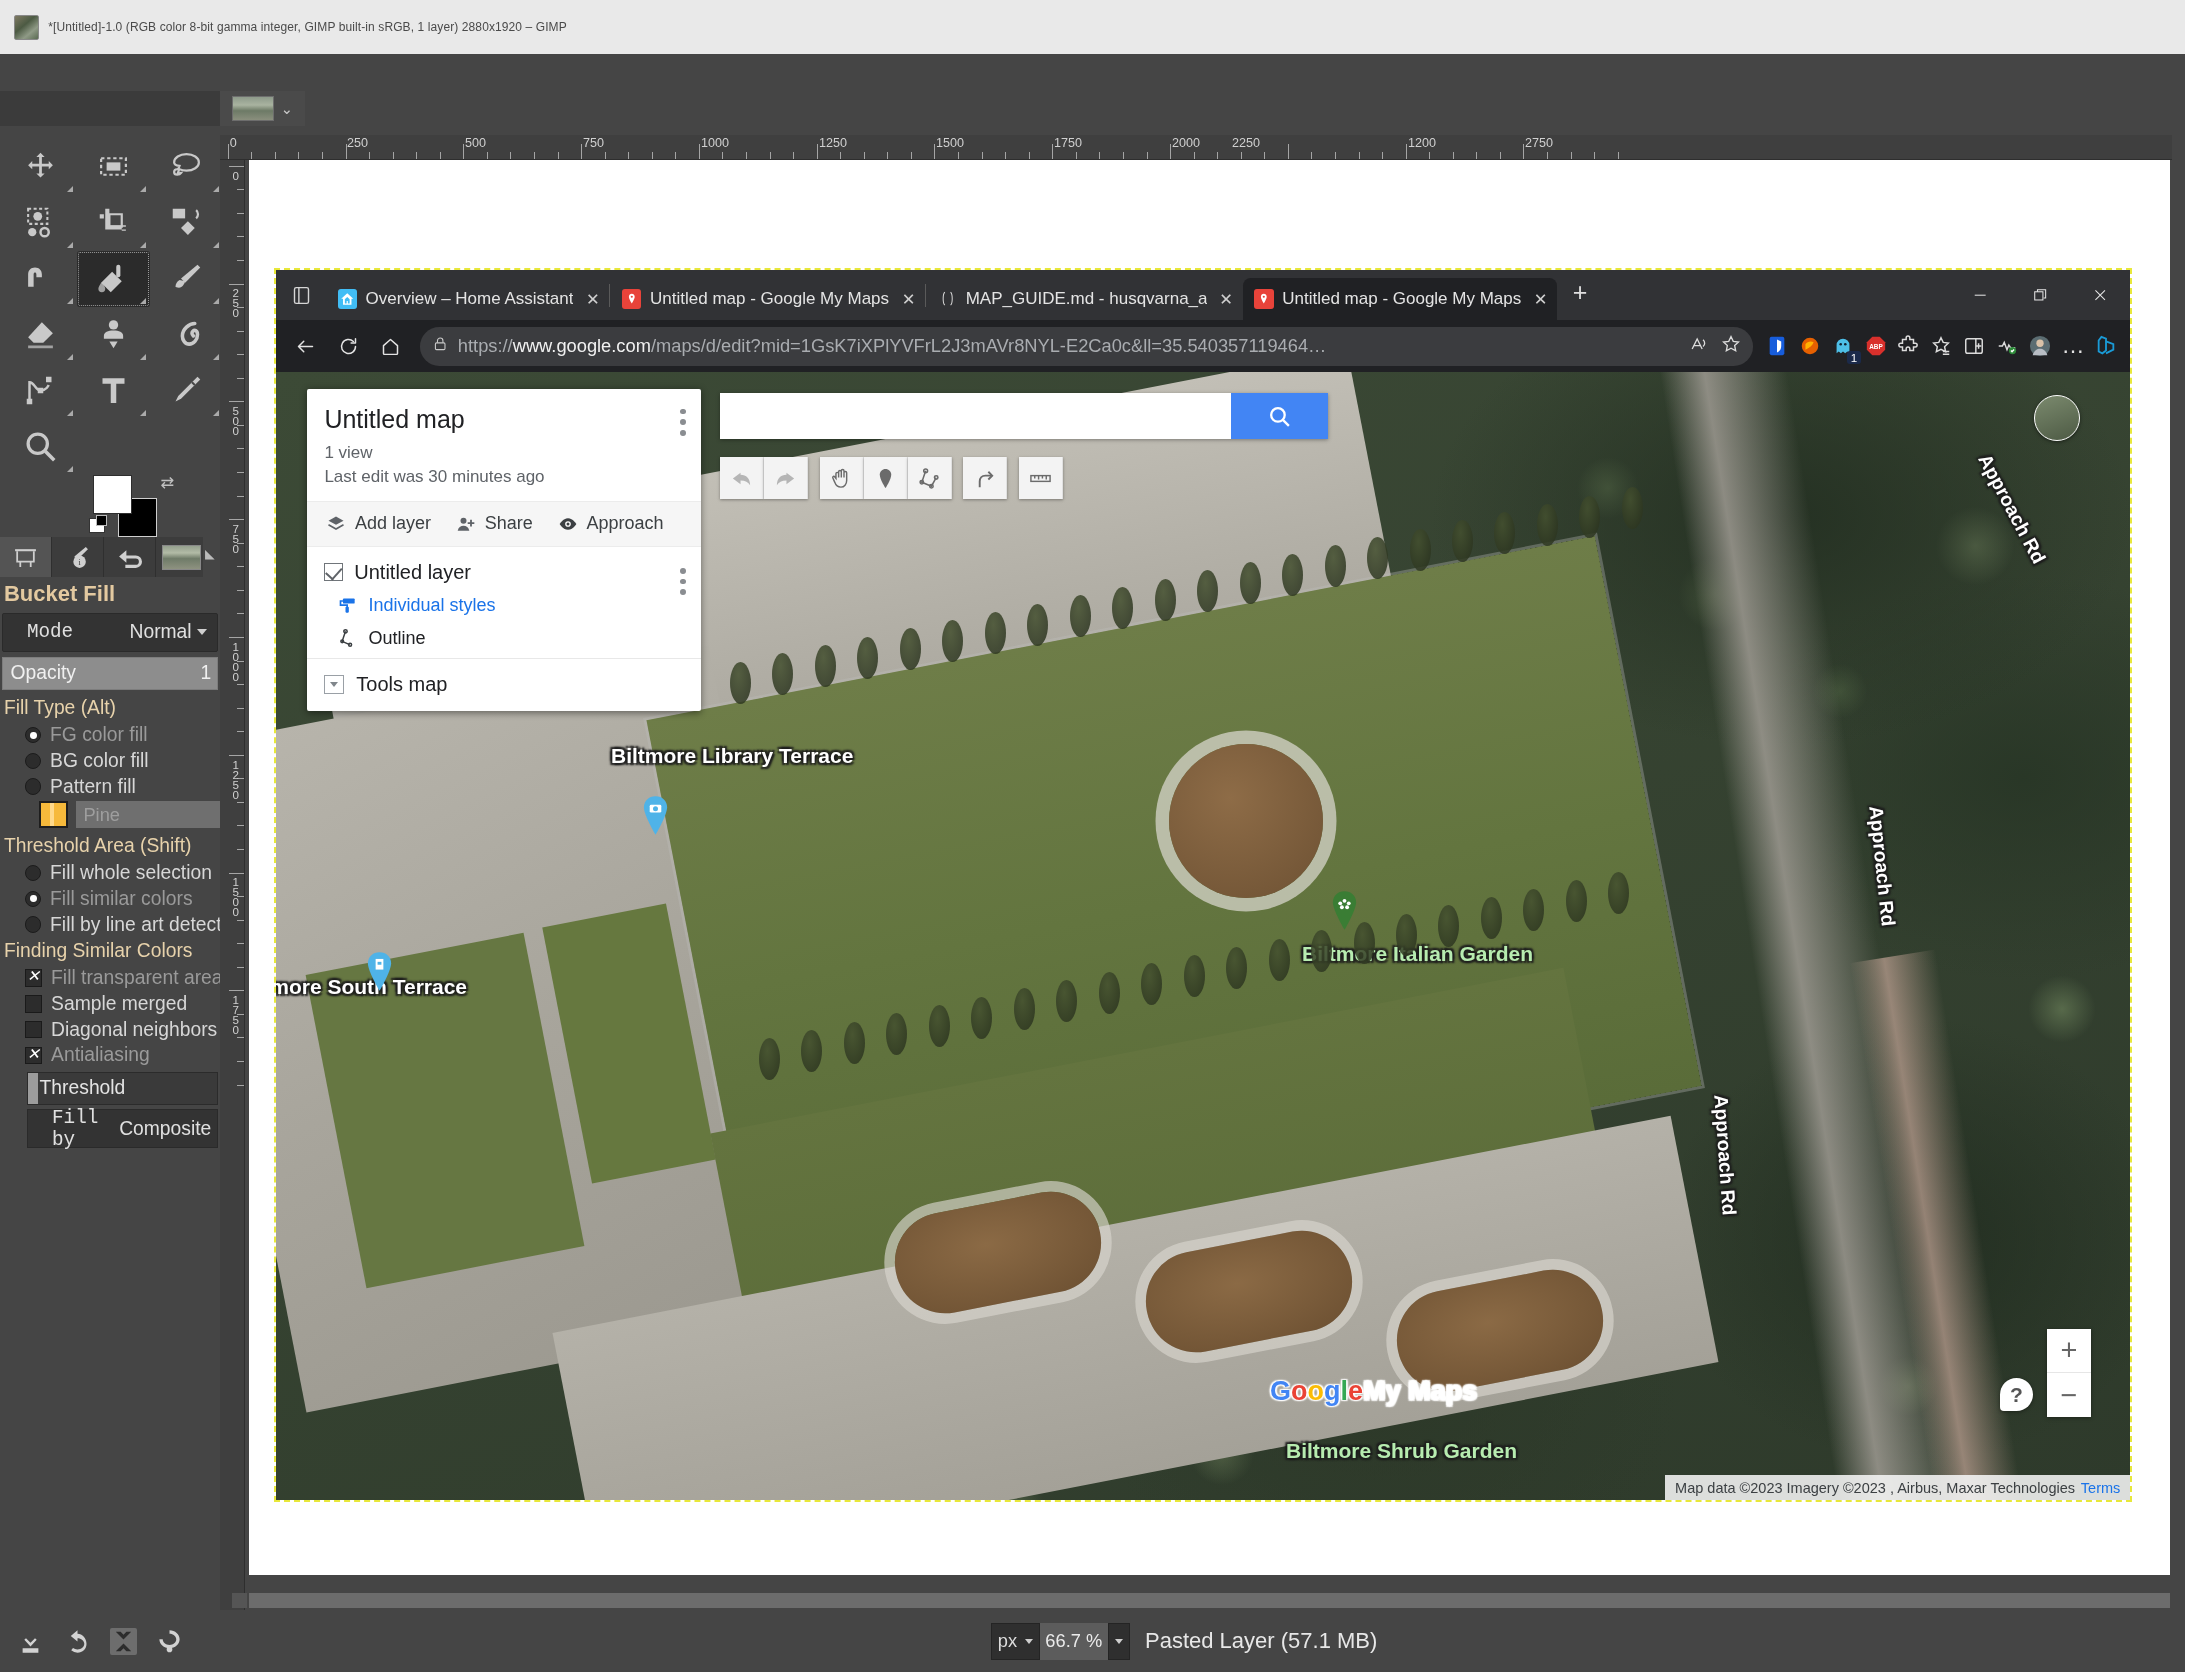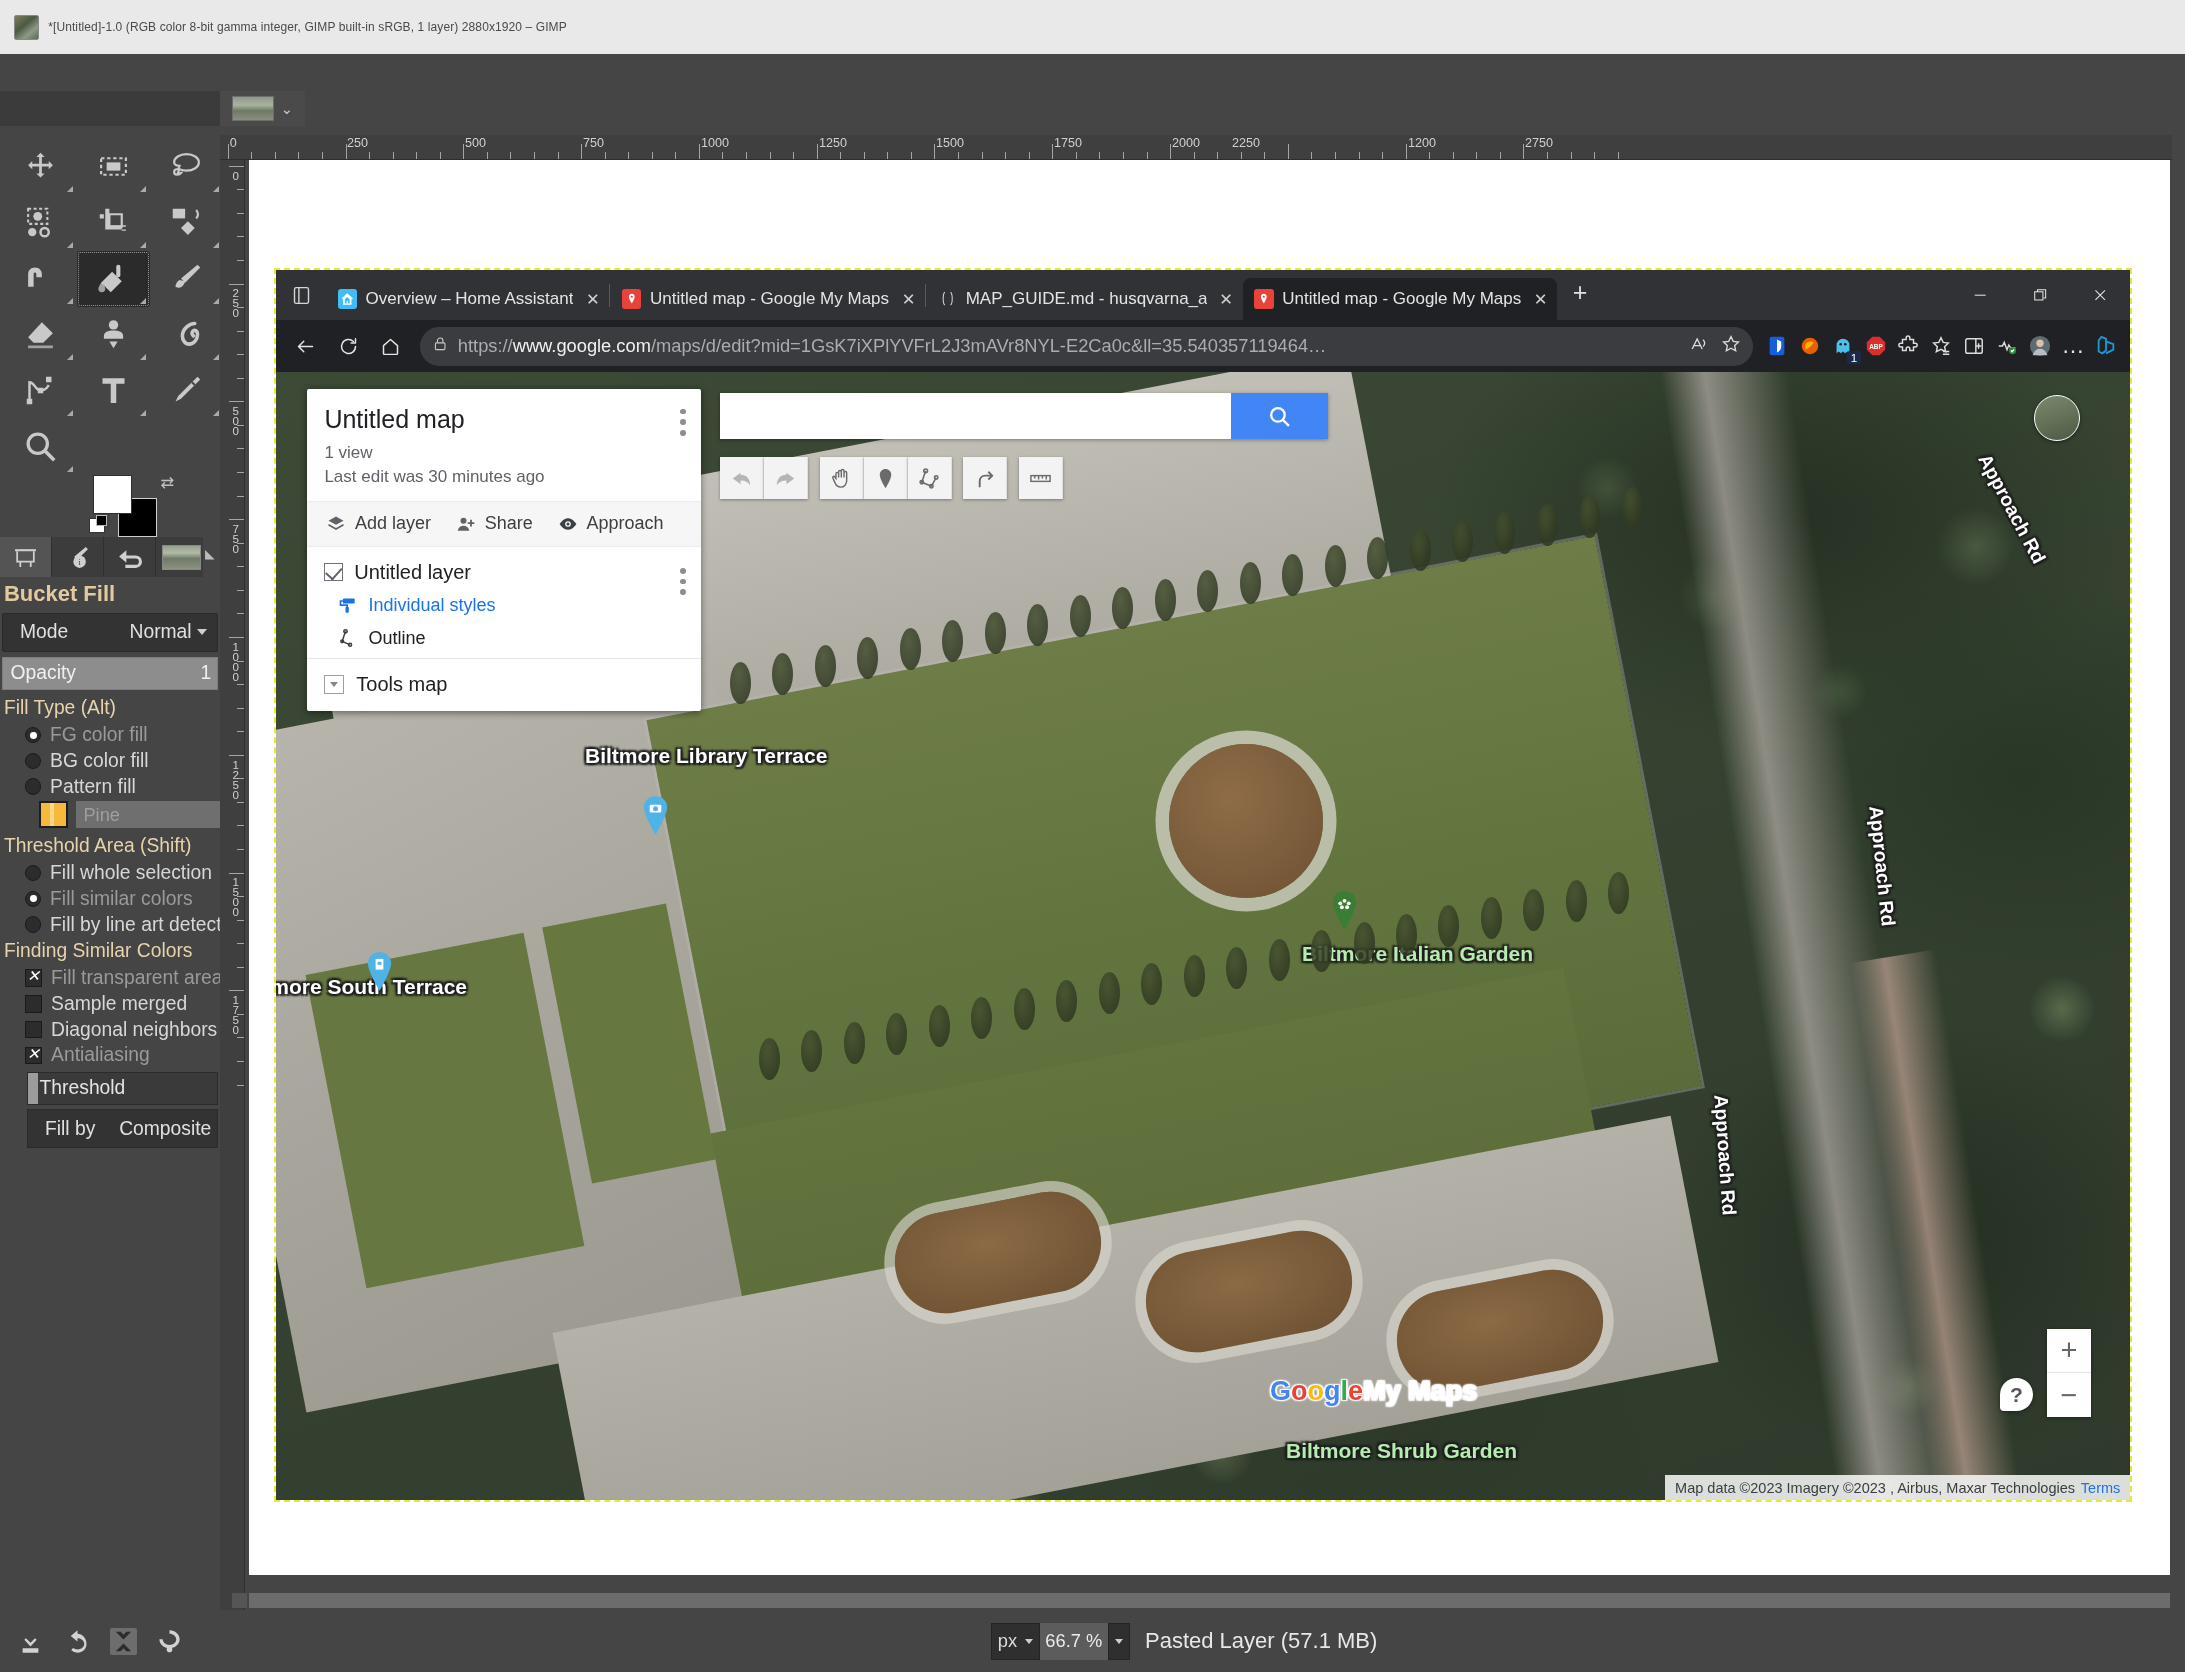--- a/index.html
+++ b/index.html
@@ -117,21 +117,21 @@
     position: absolute; left: 0; top: 577px; width: 220px; height: 1033px;
     background: #454545; overflow: hidden;
   }
   #to-title {
     font-size: 22px; font-weight: bold; color: #e3c9a0; padding: 3.9px 0 5.8px 3.9px;
   }
   .to-rowbox {
     margin: 0 1.9px 5.8px 1.9px; background: #333; border: 1px solid #2a2a2a;
     display: flex; align-items: center; height: 39px; border-radius: 1.9px;
   }
-  .to-label { font-size: 19.3px; color: #e0e0e0; padding-left: 17px; }
+  .to-label { font-size: 19.3px; color: #e0e0e0; padding-left: 24px; font-family: Liberation Mono, monospace; }
   .to-val { font-size: 19.3px; color: #e0e0e0; margin-left: auto; padding-right: 5.8px; }
   .caret { width:0;height:0;border-left:5.8px solid transparent;border-right:5.8px solid transparent;
            border-top:6.8px solid #cfcfcf; margin-right: 9.7px; }
 
   #opacity-row {
     margin: 0 1.9px 3.9px 1.9px; height: 33px; position: relative;
     background: #6f6f6f; border: 1px solid #7d7d7d;
   }
   #opacity-fill { position:absolute; inset:0; right:0; background:#8d8d8d; }
   #opacity-label { position:absolute; left: 7.7px; top: 3.9px; font-size: 19.3px; color:#f0f0f0; }
@@ -1127,21 +1127,21 @@
       <div id="lawn-main"></div>
       <div id="lawn-lower"></div>
       <div id="circle-bed"></div>
       <div id="promenade"></div>
       <div class="garden-bed" style="left:618px;top:830px;width:208px;"></div>
       <div class="garden-bed" style="left:869px;top:869px;width:208px;"></div>
       <div class="garden-bed" style="left:1120px;top:908px;width:208px;"></div>
       <div id="road-right"></div>
       <div id="road-right2"></div>
 
-      <div class="map-label" style="left:309px;top:372px;">Biltmore Library Terrace</div>
+      <div class="map-label" style="left:335px;top:372px;">Biltmore Library Terrace</div>
       <div class="map-label" style="left:-5.8px;top:603px;">more South Terrace</div>
       <div class="map-label green" style="left:1026px;top:570px;">Biltmore Italian Garden</div>
       <div class="map-label green" style="left:1010px;top:1067px;">Biltmore Shrub Garden</div>
 
       <div class="road-label" style="left:1675px;top:126px;transform:rotate(62deg);">Approach Rd</div>
       <div class="road-label" style="left:1545px;top:483px;transform:rotate(84deg);">Approach Rd</div>
       <div class="road-label" style="left:1388px;top:772px;transform:rotate(86deg);">Approach Rd</div>
 
       <div class="pin" style="left:365px;top:423px;">
         <svg viewBox="0 0 30 42">

